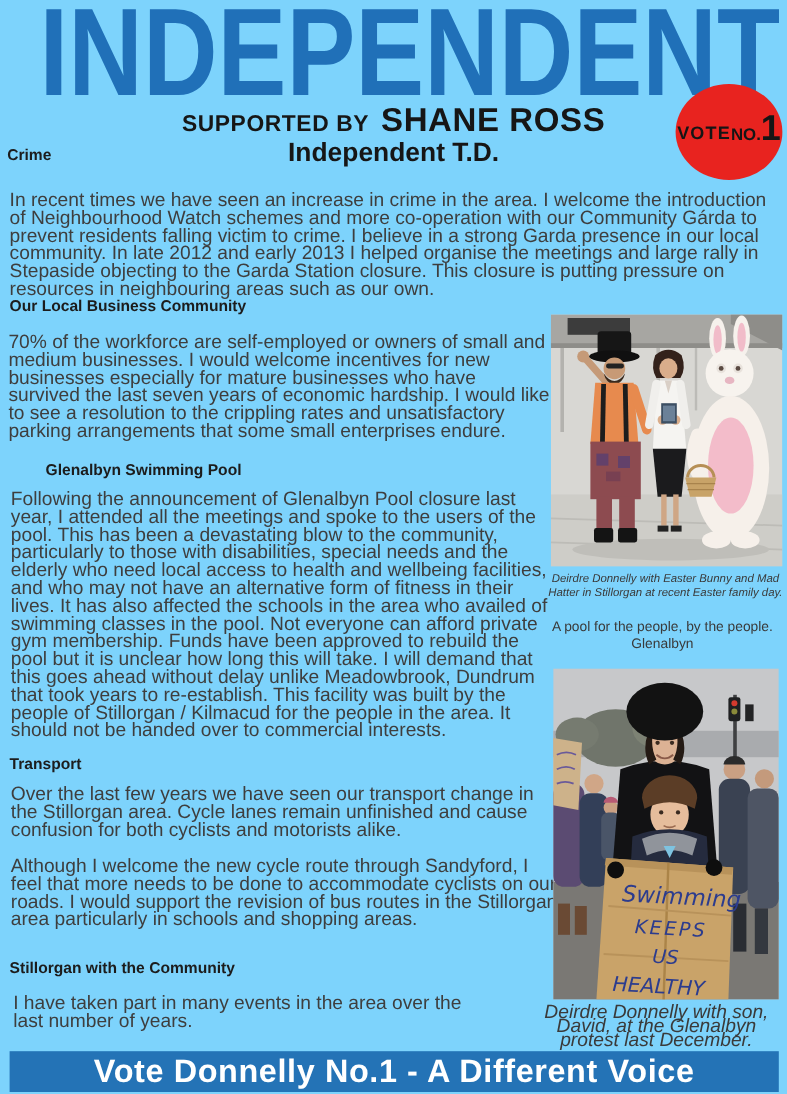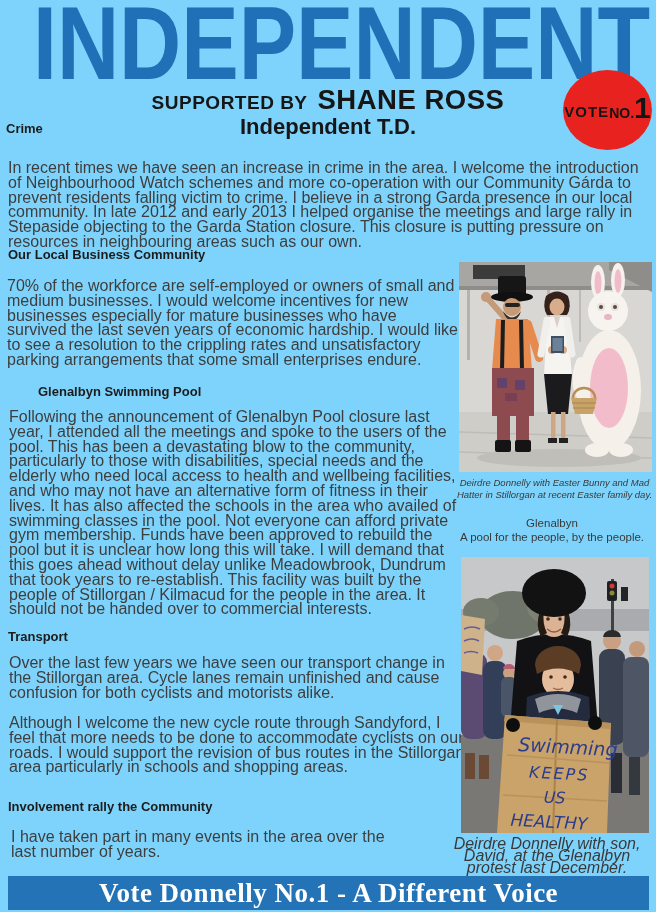--- a/index.html
+++ b/index.html
@@ -45,21 +45,21 @@
     color:#3a3a3a;text-align:center;}
   .caption1{left:452px;top:477px;width:205px;}
   .caption2{left:438px;top:838px;width:218px;font-size:16px;line-height:12px;}
   .pool-note{position:absolute;left:448px;top:517px;width:208px;text-align:center;
     font-size:11.5px;line-height:13.5px;color:#3a3a3a;}
   
   .banner{
     position:absolute;left:8px;top:876px;width:641px;height:34px;background:#2473b6;
     display:flex;align-items:center;justify-content:center;
   }
-  .banner span{color:#ffffff;font-size:27px;font-weight:bold;letter-spacing:.5px;font-family:Liberation Serif, serif;}
+  .banner span{color:#ffffff;font-size:27px;font-weight:bold;letter-spacing:.5px;}
   svg text{font-family:"Liberation Sans",sans-serif;}
   .sign-text{font-family:"DejaVu Sans",sans-serif;font-style:italic;fill:#2c3c8e;}
 </style>
 </head>
 <body>
 
 <div class="page">
 
   <svg class="masthead-svg" width="656" height="84">
     <text x="33" y="79" font-size="104" font-weight="bold" fill="#2070b8" textLength="617" lengthAdjust="spacingAndGlyphs">INDEPENDENT</text>
@@ -85,21 +85,21 @@
   <div class="sec-heading h-business">Our Local Business Community</div>
   <p class="para p-business">70% of the workforce are self-employed or owners of small and medium businesses. I would welcome incentives for new businesses especially for mature businesses who have survived the last seven years of economic hardship. I would like to see a resolution to the crippling rates and unsatisfactory parking arrangements that some small enterprises endure.</p>
 
   <div class="sec-heading h-pool">Glenalbyn Swimming Pool</div>
   <p class="para p-pool">Following the announcement of Glenalbyn Pool closure last year, I attended all the meetings and spoke to the users of the pool. This has been a devastating blow to the community, particularly to those with disabilities, special needs and the elderly who need local access to health and wellbeing facilities, and who may not have an alternative form of fitness in their lives. It has also affected the schools in the area who availed of swimming classes in the pool. Not everyone can afford private gym membership. Funds have been approved to rebuild the pool but it is unclear how long this will take. I will demand that this goes ahead without delay unlike Meadowbrook, Dundrum that took years to re-establish. This facility was built by the people of Stillorgan / Kilmacud for the people in the area. It should not be handed over to commercial interests.</p>
 
   <div class="sec-heading h-transport">Transport</div>
   <p class="para p-transport1">Over the last few years we have seen our transport change in the Stillorgan area. Cycle lanes remain unfinished and cause confusion for both cyclists and motorists alike.</p>
   <p class="para p-transport2">Although I welcome the new cycle route through Sandyford, I feel that more needs to be done to accommodate cyclists on our roads. I would support the revision of bus routes in the Stillorgan area particularly in schools and shopping areas.</p>
 
-  <div class="sec-heading h-involve">Involvement rally the Community</div>
+  <div class="sec-heading h-involve">Stillorgan with the Community</div>
   <p class="para p-involve">I have taken part in many events in the area over the last number of years.</p>
 
   <svg class="photo1" width="193" height="210" viewBox="0 0 193 210">
     <rect width="193" height="210" fill="#d8d7d3"></rect>
     <rect width="193" height="26" fill="#a7a6a2"></rect>
     <rect x="14" y="3" width="52" height="14" fill="#3c3c3c"></rect>
     <polygon points="150,0 193,0 193,30 150,8" fill="#8e8d89"></polygon>
     <rect y="24" width="193" height="4" fill="#8e8d89"></rect>
     <rect x="88" y="28" width="3" height="58" fill="#b9b8b4"></rect>
     <rect x="120" y="28" width="2" height="52" fill="#bcbbb7"></rect>
@@ -166,22 +166,22 @@
       <path d="M112,136 h26 l-4,16 h-18 Z" fill="#c8a368"></path>
       <path d="M113,141 h24 M114,146 h22" stroke="#a8834c" stroke-width="1" fill="none"></path>
       <ellipse cx="138" cy="188" rx="12" ry="7" fill="#f6f0ea"></ellipse>
       <ellipse cx="162" cy="188" rx="12" ry="7" fill="#f6f0ea"></ellipse>
     </g>
   </svg>
 
   <div class="caption caption1">Deirdre Donnelly with Easter Bunny and Mad Hatter in Stillorgan at recent Easter family day.</div>
 
   <div class="pool-note">
+    <div>A pool for the people, by the people.</div>
     <div>Glenalbyn</div>
-    <div>A pool for the people, by the people.</div>
   </div>
 
   <svg class="photo2" width="188" height="276" viewBox="0 0 188 276">
     <rect width="188" height="276" fill="#c7c8ca"></rect>
     <rect y="52" width="188" height="22" fill="#a9abae"></rect>
     <ellipse cx="52" cy="58" rx="34" ry="24" fill="#70756b"></ellipse>
     <ellipse cx="88" cy="50" rx="22" ry="17" fill="#7d8274"></ellipse>
     <ellipse cx="20" cy="55" rx="18" ry="14" fill="#767b70"></ellipse>
     <g>
       <rect x="150" y="22" width="3" height="58" fill="#3f4042"></rect>

